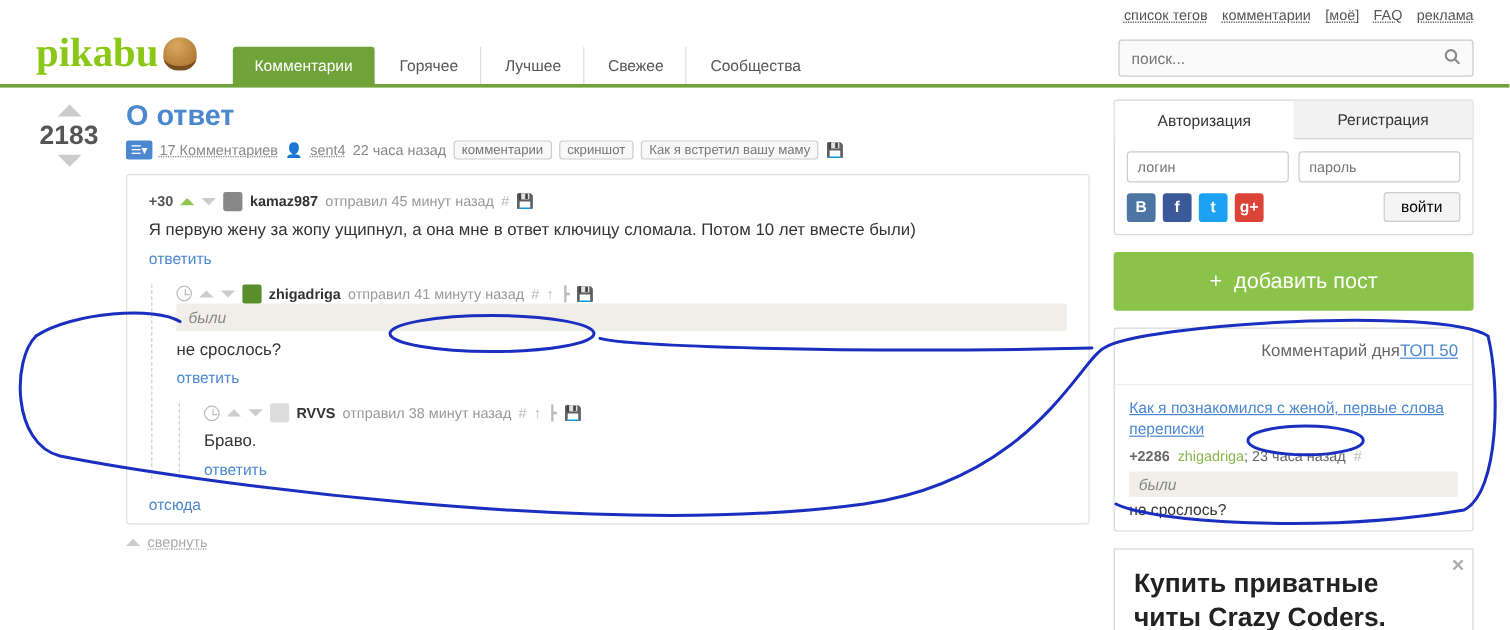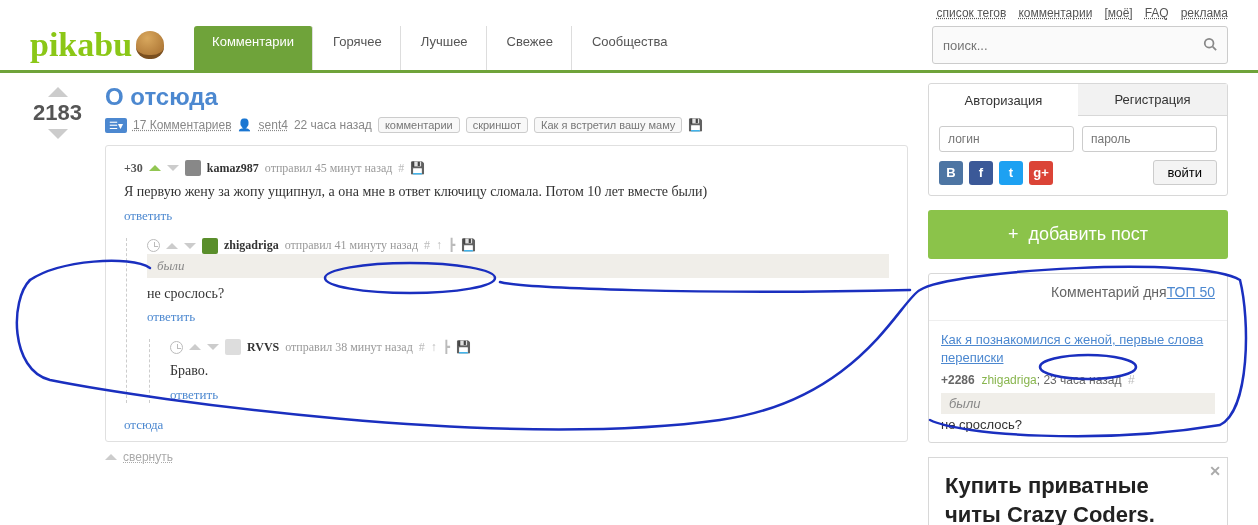--- a/index.html
+++ b/index.html
@@ -2,21 +2,21 @@
 <html><head>
 <meta charset="utf-8">
 <style>
 * { margin: 0; padding: 0; box-sizing: border-box; }
 body { font-family: Arial, Helvetica, sans-serif; font-size: 13px; background: #fff; color: #333; width: 1258px; }
 a { color: #4c88d0; text-decoration: none; }
 
 .top-bar { display: flex; justify-content: flex-end; gap: 12px; padding: 6px 30px; font-size: 12px; }
 .top-bar a { color: #555; text-decoration: underline dotted; }
 
-.header { display: flex; padding: 0 30px; gap: 30px; }
+.header { display: flex; align-items: flex-end; padding: 0 30px; gap: 30px; }
 .logo { font-size: 34px; font-weight: bold; color: #8bc717; font-family: 'Comic Sans MS', cursive; display: flex; align-items: center; gap: 4px; padding-bottom: 6px; }
 .logo-nut { width: 28px; height: 28px; background: radial-gradient(circle at 40% 30%, #d9a85e, #a66e2e); border-radius: 50% 50% 45% 45%; border-bottom: 4px solid #7a4f1f; }
 
 .nav { display: flex; gap: 2px; flex: 1; }
 .nav-item { padding: 8px 18px; color: #555; cursor: pointer; border-right: 1px solid #ddd; font-size: 13px; }
 .nav-item:last-child { border-right: none; }
 .nav-item.active { background: #6fa33a; color: #fff; border-radius: 3px 3px 0 0; }
 
 .search-box { display: flex; align-items: center; border: 1px solid #ccc; border-radius: 3px; background: #fafafa; margin-bottom: 6px; }
 .search-box input { border: none; outline: none; padding: 6px 10px; width: 260px; background: transparent; font-size: 13px; }
@@ -34,21 +34,21 @@
 .arrow-up { border-bottom: 10px solid #ccc; }
 .arrow-down { border-top: 10px solid #ccc; }
 .score { font-size: 22px; color: #555; margin: 3px 0; font-weight: bold; }
 
 .post-title { font-size: 24px; color: #4c88d0; margin-bottom: 6px; }
 .post-meta { display: flex; align-items: center; gap: 6px; color: #888; font-size: 12px; flex-wrap: wrap; }
 .post-meta .dotted { text-decoration: underline dotted; cursor: pointer; }
 .tag { border: 1px solid #ccc; border-radius: 3px; padding: 1px 6px; background: #f8f8f8; color: #777; font-size: 11px; cursor: pointer; }
 .view-icon { background: #4c88d0; color: #fff; padding: 2px 4px; border-radius: 2px; font-size: 10px; }
 
-.comments { margin-top: 12px; border: 1px solid #e0e0e0; border-radius: 3px; padding: 14px 18px 8px; font-family: Liberation Serif, serif; }
+.comments { margin-top: 12px; border: 1px solid #e0e0e0; border-radius: 3px; padding: 14px 18px 8px; }
 .comment { margin-bottom: 14px; }
 .comment.nested { padding-left: 20px; border-left: 1px dashed #ccc; margin-left: 2px; }
 .c-head { display: flex; align-items: center; gap: 6px; color: #999; font-size: 12px; flex-wrap: wrap; }
 .c-head .uname { color: #333; font-weight: bold; }
 .c-head .avatar { width: 16px; height: 16px; background: #888; border-radius: 2px; }
 .c-head .avatar.green { background: #5a8e2b; }
 .mini-arrow { display: inline-block; width: 0; height: 0; border-left: 6px solid transparent; border-right: 6px solid transparent; }
 .mini-up { border-bottom: 6px solid #92c652; }
 .mini-up.gray { border-bottom-color: #ccc; }
 .mini-down { border-top: 6px solid #ccc; }
@@ -133,21 +133,21 @@
 
 <div class="main">
   <div class="left-col">
     <div class="post-head">
       <div class="vote-col">
         <div class="arrow-up"></div>
         <div class="score">2183</div>
         <div class="arrow-down"></div>
       </div>
       <div style="flex:1">
-        <h1 class="post-title">О отсюда</h1>
+        <h1 class="post-title">О ответ</h1>
         <div class="post-meta">
           <span class="view-icon">☰▾</span>
           <span class="dotted">17 Комментариев</span>
           <span>👤</span>
           <span class="dotted">sent4</span>
           <span>22 часа назад</span>
           <span class="tag">комментарии</span>
           <span class="tag">скриншот</span>
           <span class="tag">Как я встретил вашу маму</span>
           <span class="c-icons">💾</span>

